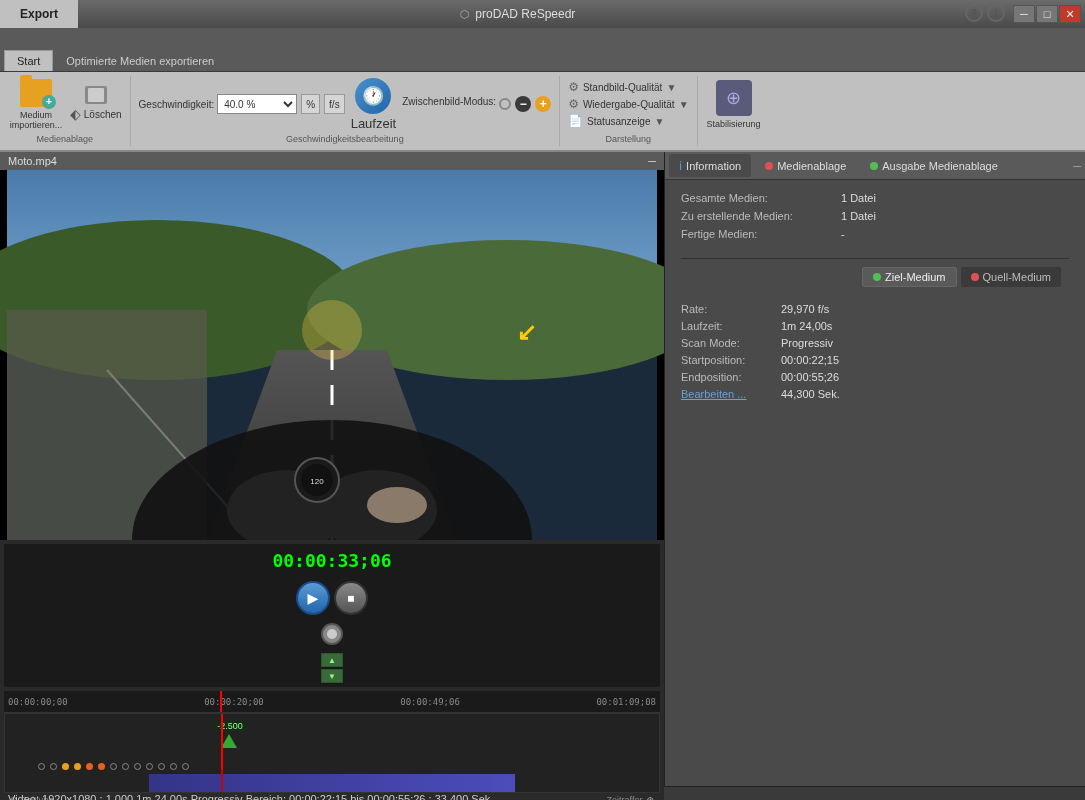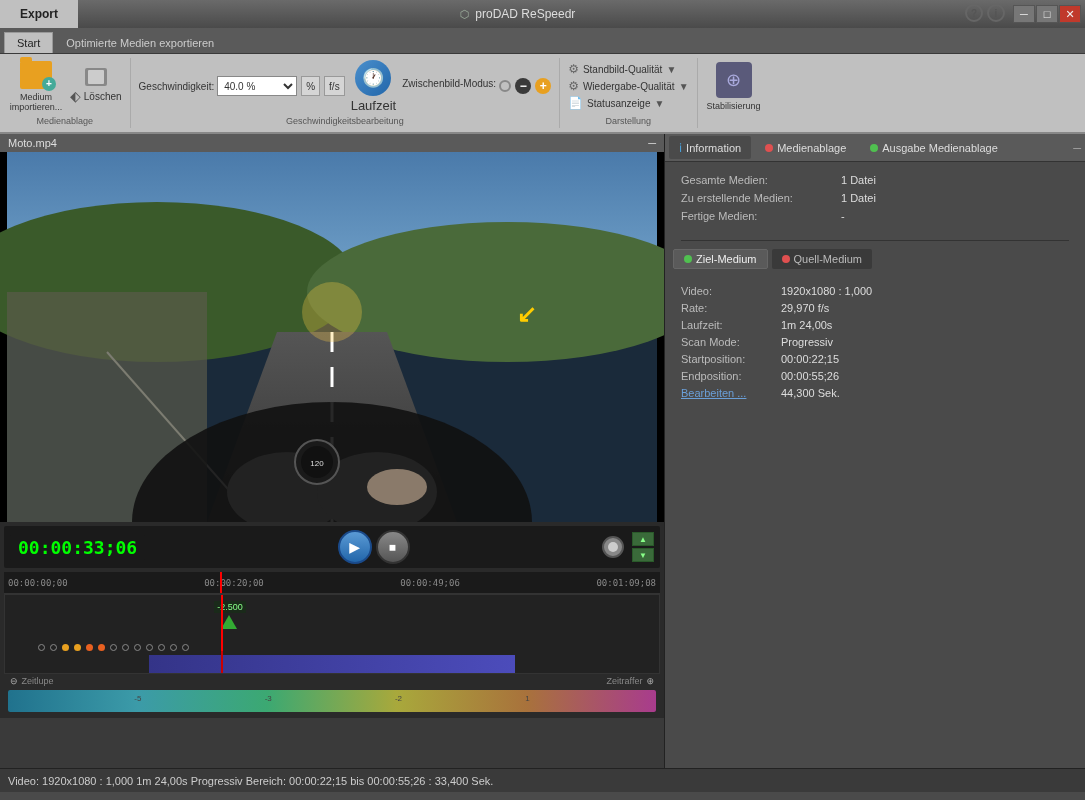--- a/index.html
+++ b/index.html
@@ -7,21 +7,21 @@
 
     
     .title-bar { display: flex; align-items: stretch; height: 28px; background: linear-gradient(to bottom, #6a6a6a, #4a4a4a); }
     .title-tab-export { background: #c0c0c0; color: #222; padding: 0 20px; display: flex; align-items: center; font-weight: bold; font-size: 12px; }
     .title-main { flex: 1; display: flex; align-items: center; justify-content: center; color: #ddd; font-size: 12px; }
     .title-controls { display: flex; align-items: center; gap: 1px; padding-right: 4px; }
     .title-btn { width: 22px; height: 18px; display: flex; align-items: center; justify-content: center; background: #777; color: #eee; font-size: 11px; cursor: pointer; border: 1px solid #555; }
     .title-btn.close { background: #c0392b; }
 
     
-    .ribbon-tabs { display: flex; align-items: flex-end; height: 26px; background: #5a5a5a; border-bottom: 1px solid #3a3a3a; padding-left: 4px; }
+    .ribbon-tabs { display: flex; align-items: flex-end; height: 44px; background: #5a5a5a; border-bottom: 1px solid #3a3a3a; padding-left: 4px; }
     .ribbon-tab { padding: 4px 12px; font-size: 11px; color: #ccc; cursor: pointer; background: #5a5a5a; border: 1px solid transparent; border-bottom: none; }
     .ribbon-tab.active { background: #c0c0c0; color: #222; border-color: #999; border-bottom-color: #c0c0c0; }
 
     
     .ribbon { background: #c0c0c0; border-bottom: 2px solid #888; padding: 4px 0; display: flex; align-items: stretch; min-height: 80px; }
     .ribbon-group { display: flex; flex-direction: column; align-items: center; padding: 0 8px; border-right: 1px solid #aaa; position: relative; }
     .ribbon-group-label { position: absolute; bottom: 2px; font-size: 9px; color: #555; white-space: nowrap; }
     .ribbon-content { display: flex; align-items: center; gap: 6px; flex: 1; padding-bottom: 14px; }
     .ribbon-btn-large { display: flex; flex-direction: column; align-items: center; justify-content: center; width: 56px; height: 56px; cursor: pointer; color: #333; font-size: 9px; text-align: center; gap: 3px; border: 1px solid transparent; border-radius: 2px; }
     .ribbon-icon-folder { width: 32px; height: 28px; background: #e8a020; border-radius: 2px; position: relative; }
@@ -46,21 +46,21 @@
     .stab-icon { width: 36px; height: 36px; background: #5a5a7a; border-radius: 4px; display: flex; align-items: center; justify-content: center; color: #aad; font-size: 18px; }
     .help-icon { width: 18px; height: 18px; border-radius: 50%; border: 2px solid #666; display: flex; align-items: center; justify-content: center; font-size: 10px; font-weight: bold; color: #555; cursor: pointer; }
 
     
     .left-panel { flex: 1; display: flex; flex-direction: column; background: #3a3a3a; border-right: 1px solid #222; }
     .video-title-bar { background: #5a5a5a; padding: 3px 8px; display: flex; align-items: center; justify-content: space-between; font-size: 11px; color: #ddd; }
     .video-area { flex: 0 0 370px; background: #000; position: relative; overflow: hidden; }
 
     
     .timeline-area { background: #2a2a2a; padding: 4px; }
-    .timecode-bar { display: flex; align-items: center; gap: 8px; padding: 4px 6px; background: #1a1a1a; border-radius: 2px; margin-bottom: 4px; }
+    .timecode-bar { display: flex; align-items: center; gap: 8px; padding: 4px 6px; background: #1a1a1a; border-radius: 2px; margin-bottom: 4px; flex-direction: column; }
     .timecode { background: #1a1a1a; color: #0f0; font-family: monospace; font-size: 18px; font-weight: bold; padding: 2px 8px; border-radius: 2px; }
     .playback-controls { display: flex; gap: 4px; flex: 1; justify-content: center; }
     .play-btn { width: 34px; height: 34px; border-radius: 50%; background: linear-gradient(to bottom, #5a9ad5, #2266aa); border: 2px solid #1a4a8a; display: flex; align-items: center; justify-content: center; cursor: pointer; color: white; font-size: 14px; }
     .stop-btn { width: 34px; height: 34px; border-radius: 50%; background: linear-gradient(to bottom, #888, #555); border: 2px solid #333; display: flex; align-items: center; justify-content: center; cursor: pointer; color: white; font-size: 14px; }
     .record-btn { width: 22px; height: 22px; border-radius: 50%; background: #888; border: 2px solid #555; display: flex; align-items: center; justify-content: center; cursor: pointer; }
     .record-dot { width: 10px; height: 10px; border-radius: 50%; background: #ccc; }
     .nav-btns { display: flex; flex-direction: column; gap: 2px; }
     .nav-btn { width: 22px; height: 14px; background: #3a6a3a; border: 1px solid #2a5a2a; display: flex; align-items: center; justify-content: center; cursor: pointer; font-size: 8px; color: #8f8; }
 
     .timeline-ruler { background: #1a1a1a; height: 22px; display: flex; align-items: center; padding: 0 4px; position: relative; border-bottom: 1px solid #333; }
@@ -80,21 +80,21 @@
     .info-tab { display: flex; align-items: center; gap: 4px; padding: 3px 10px; font-size: 11px; cursor: pointer; border-radius: 2px; }
     .info-tab.active { background: #4a4a4a; color: #ddd; }
     .info-tab-dot { width: 8px; height: 8px; border-radius: 50%; }
     .info-tab-minimize { margin-left: auto; cursor: pointer; color: #aaa; }
 
     .info-content { padding: 12px 16px; flex: 0 0 auto; }
     .info-row { display: flex; margin-bottom: 6px; font-size: 11px; }
     .info-label { color: #bbb; width: 160px; flex-shrink: 0; }
     .info-value { color: #ddd; }
 
-    .media-tabs { display: flex; gap: 4px; padding: 8px 8px; background: #4a4a4a; }
+    .media-tabs { display: flex; gap: 4px; padding: 8px 24px; background: #4a4a4a; justify-content: flex-end; }
     .media-tab { display: flex; align-items: center; gap: 4px; padding: 3px 10px; font-size: 11px; cursor: pointer; border-radius: 2px; background: #3a3a3a; color: #bbb; }
     .media-tab.active { background: #5a5a5a; color: #eee; border: 1px solid #666; }
     .media-tab-dot { width: 8px; height: 8px; border-radius: 50%; }
 
     .media-details { padding: 8px 16px; }
     .detail-row { display: flex; margin-bottom: 5px; font-size: 11px; }
     .detail-label { color: #bbb; width: 100px; flex-shrink: 0; }
     .detail-value { color: #ddd; }
     .detail-link { color: #6a9fd8; cursor: pointer; text-decoration: underline; width: 100px; flex-shrink: 0; }
 
@@ -401,24 +401,20 @@
         <span>Ziel-Medium</span>
       </div>
       <div class="media-tab">
         <div class="media-tab-dot" style="background:#e05050;"></div>
         <span>Quell-Medium</span>
       </div>
     </div>
 
     <div class="media-details">
       <div class="detail-row">
-        <span class="detail-label">Video:</span>
-        <span class="detail-value">1920x1080 : 1,000</span>
-      </div>
-      <div class="detail-row">
         <span class="detail-label">Rate:</span>
         <span class="detail-value">29,970 f/s</span>
       </div>
       <div class="detail-row">
         <span class="detail-label">Laufzeit:</span>
         <span class="detail-value">1m 24,00s</span>
       </div>
       <div class="detail-row">
         <span class="detail-label">Scan Mode:</span>
         <span class="detail-value">Progressiv</span>

